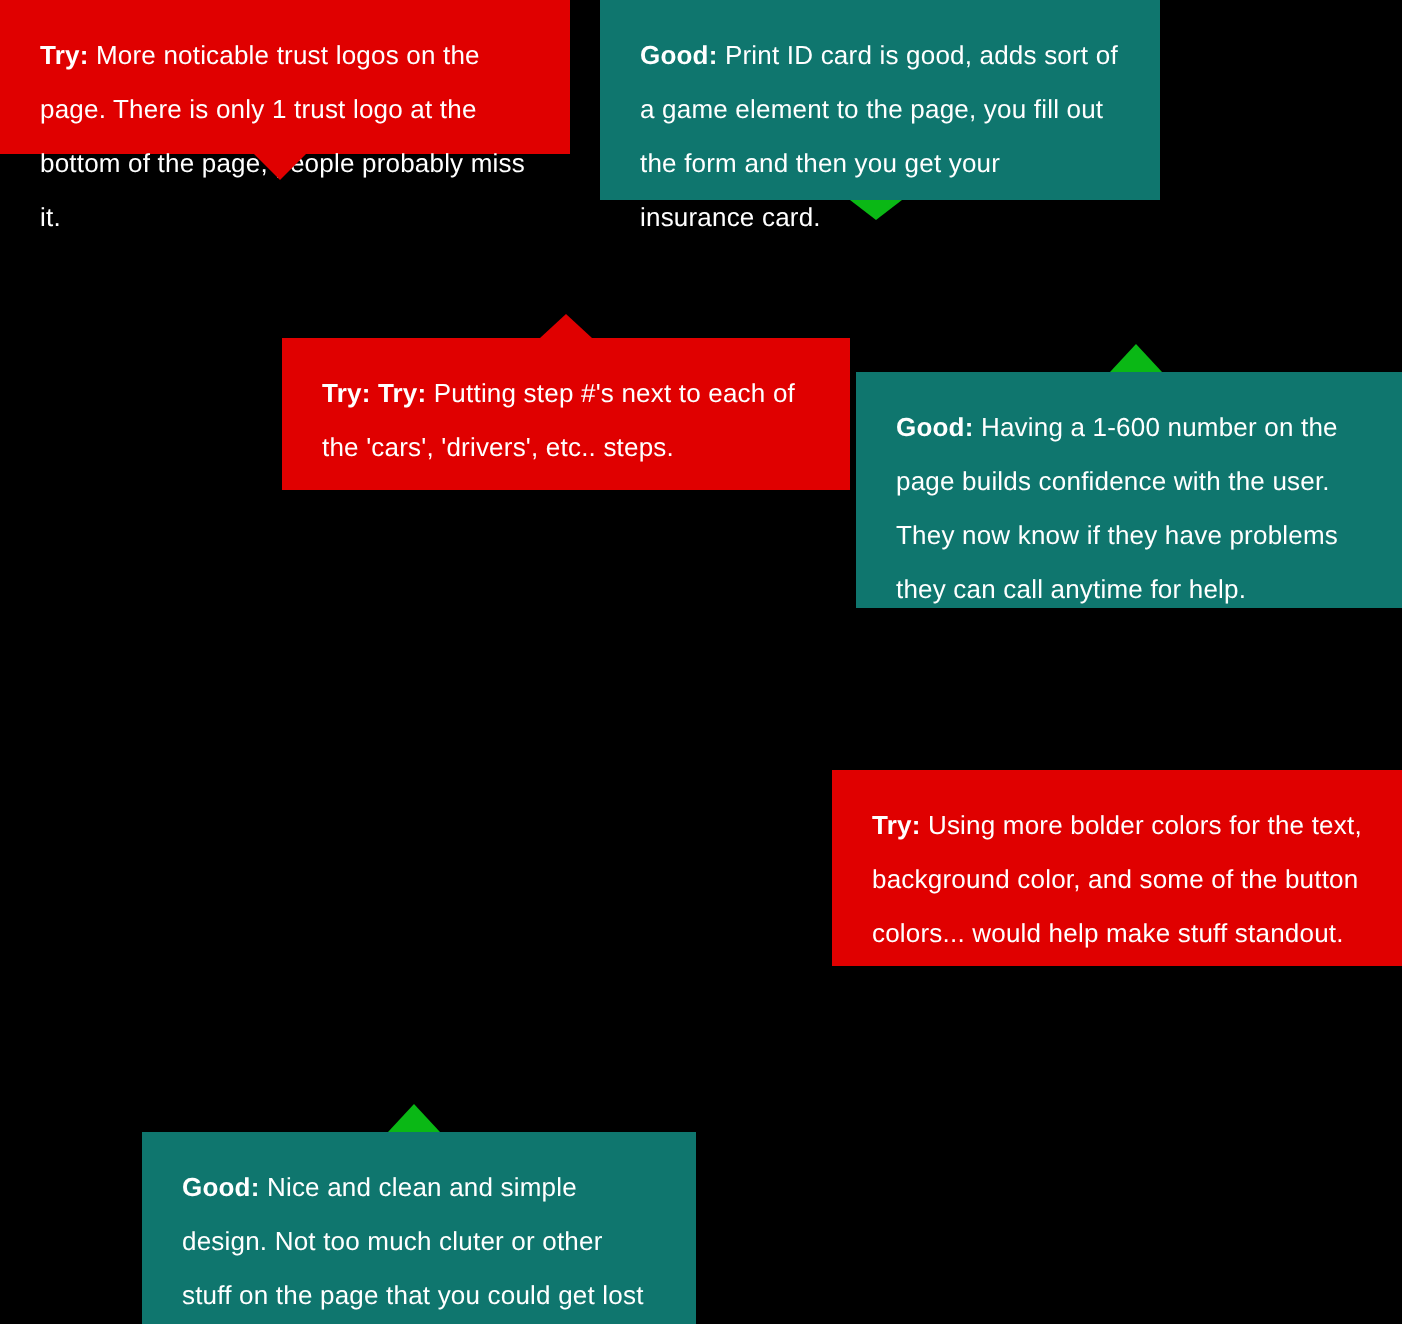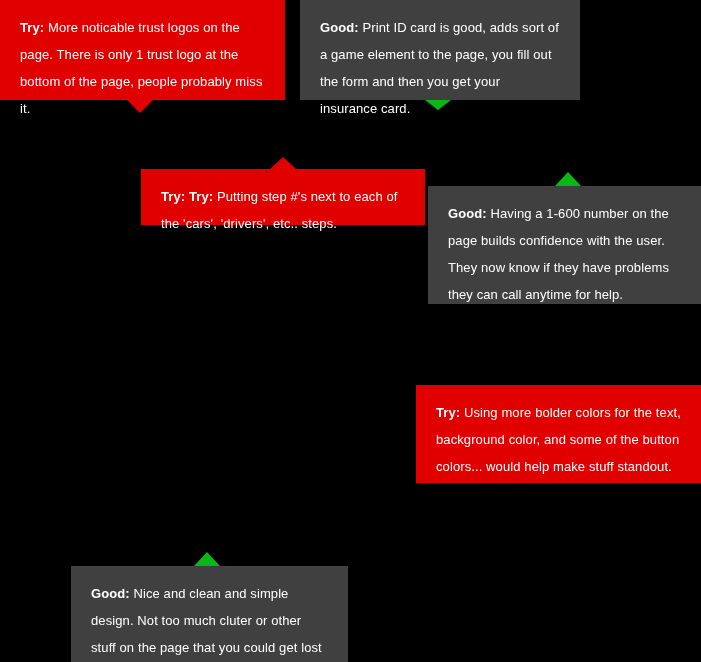--- a/index.html
+++ b/index.html
@@ -24,21 +24,21 @@
     line-height: 27px;
     letter-spacing: 0.1px;
   }
   .callout .body {
     padding: 14px 20px 12px 20px;
   }
   .callout .lead {
     font-weight: bold;
   }
   .callout.red { background: #e00000; }
-  .callout.green { background: #404040; }
+  .callout.green { background: #0f766e; }
 
   
   .tail {
     position: absolute;
     width: 0;
     height: 0;
     border-left: 13px solid transparent;
     border-right: 13px solid transparent;
   }
   .tail.down-red {
@@ -56,35 +56,35 @@
   .tail.up-green {
     bottom: 100%;
     border-bottom: 14px solid #0ab815;
   }
 </style>
 </head>
 <body>
 
 <div id="canvas">
 
-  <div class="callout red" style="left:0px; top:0px; width:285px; height:100px;">
+  <div class="callout red" style="left:0px; top:0px; width:285px; height:77px;">
     <div class="body">
       <span class="lead">Try:</span><span> More noticable trust logos on the page. There is only 1 trust logo at the bottom of the page, people probably miss it.</span>
     </div>
     <span class="tail down-red" style="left:127px;"></span>
   </div>
 
   <div class="callout green" style="left:300px; top:0px; width:280px; height:100px;">
     <div class="body">
       <span class="lead">Good:</span><span> Print ID card is good, adds sort of a game element to the page, you fill out the form and then you get your insurance card.</span>
     </div>
     <span class="tail down-green" style="left:125px;"></span>
   </div>
 
-  <div class="callout red" style="left:141px; top:169px; width:284px; height:56px;">
+  <div class="callout red" style="left:141px; top:169px; width:284px; height:76px;">
     <div class="body">
       <span class="lead">Try: Try:</span><span> Putting step #'s next to each of the 'cars', 'drivers', etc.. steps.</span>
     </div>
     <span class="tail up-red" style="left:129px;"></span>
   </div>
 
   <div class="callout green" style="left:428px; top:186px; width:285px; height:118px;">
     <div class="body">
       <span class="lead">Good:</span><span> Having a 1-600 number on the page builds confidence with the user. They now know if they have problems they can call anytime for help.</span>
     </div>

